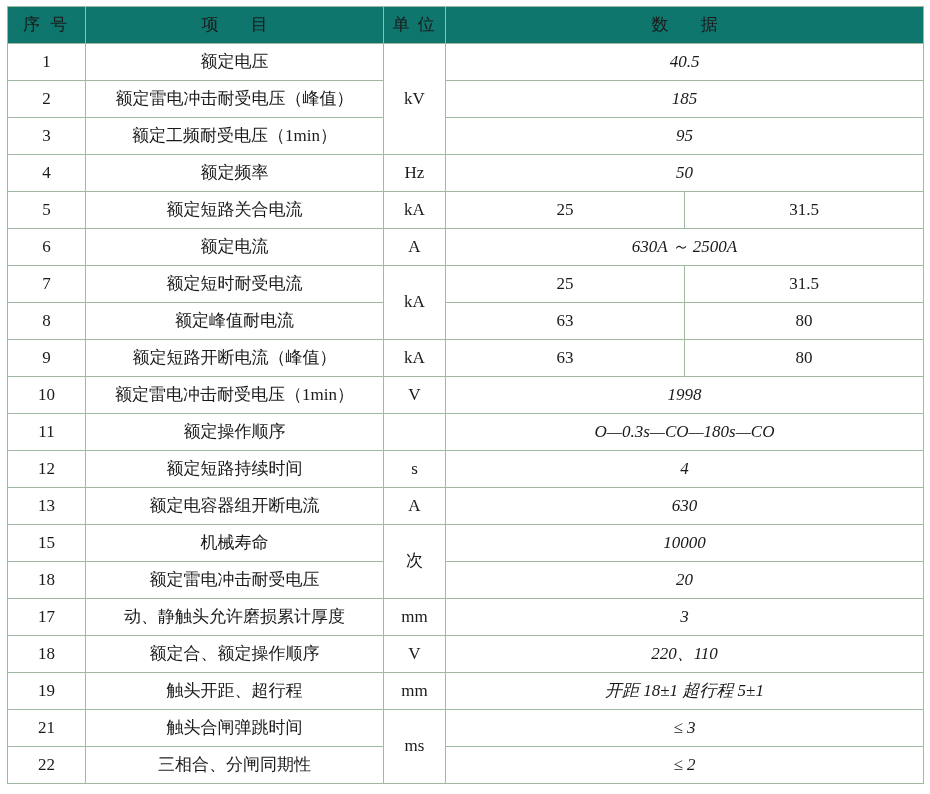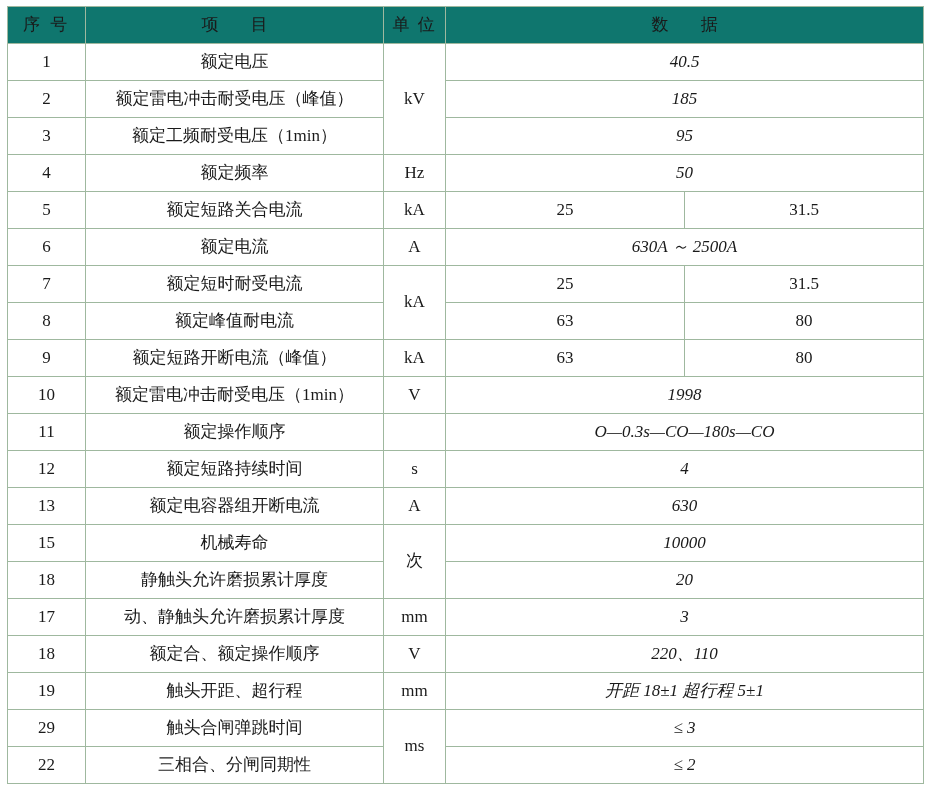--- a/index.html
+++ b/index.html
@@ -178,21 +178,21 @@
 
       <tr>
         <td class="no">15</td>
         <td class="item">机械寿命</td>
         <td class="unit" rowspan="2">次</td>
         <td class="data-span" colspan="2">10000</td>
       </tr>
 
       <tr>
         <td class="no">18</td>
-        <td class="item">静触头允许磨损累计厚度</td>
+        <td class="item">额定雷电冲击耐受电压</td>
         <td class="data-span" colspan="2">20</td>
       </tr>
 
       <tr>
         <td class="no">17</td>
         <td class="item">动、静触头允许磨损累计厚度</td>
         <td class="unit">mm</td>
         <td class="data-span" colspan="2">3</td>
       </tr>
 
@@ -204,21 +204,21 @@
       </tr>
 
       <tr>
         <td class="no">19</td>
         <td class="item">触头开距、超行程</td>
         <td class="unit">mm</td>
         <td class="data-span nowrap" colspan="2">开距 18±1    超行程 5±1</td>
       </tr>
 
       <tr>
-        <td class="no">29</td>
+        <td class="no">21</td>
         <td class="item">触头合闸弹跳时间</td>
         <td class="unit" rowspan="2">ms</td>
         <td class="data-span" colspan="2">≤ 3</td>
       </tr>
 
       <tr>
         <td class="no">22</td>
         <td class="item">三相合、分闸同期性</td>
         <td class="data-span" colspan="2">≤ 2</td>
       </tr>

